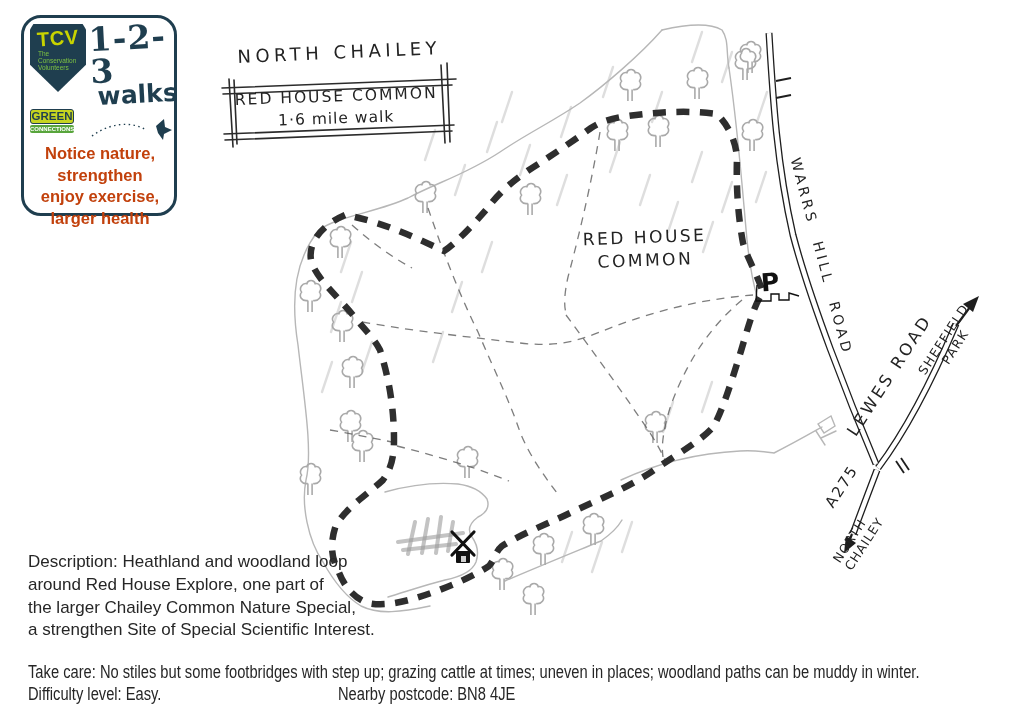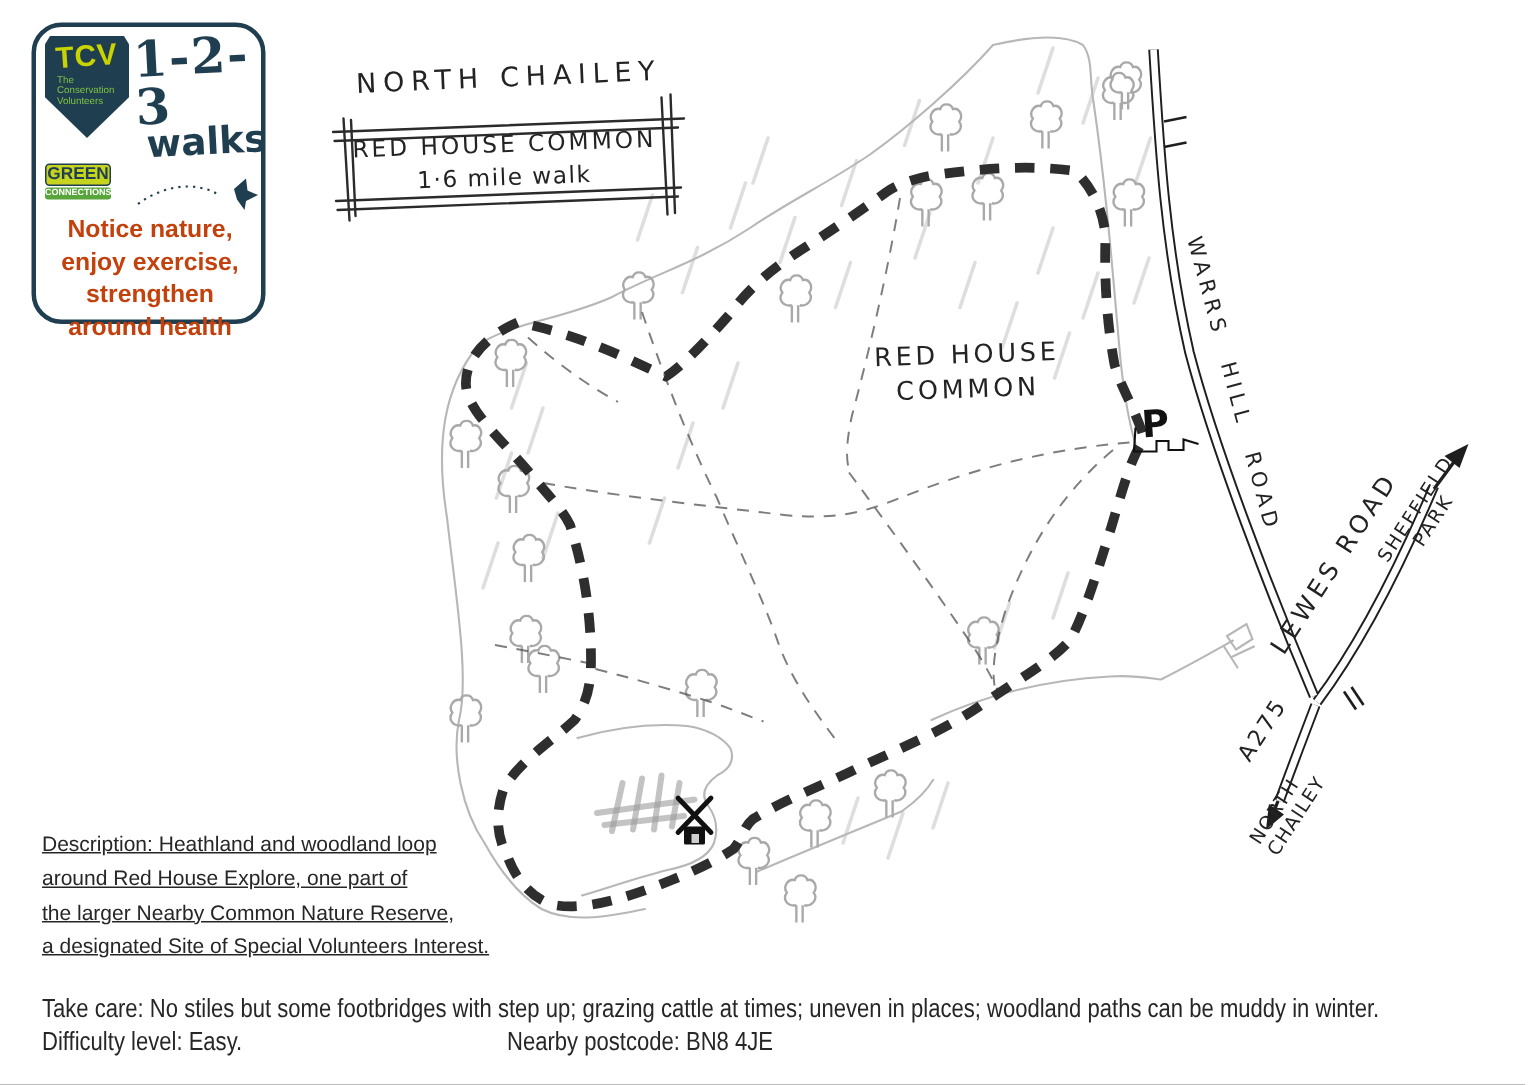--- a/index.html
+++ b/index.html
@@ -43,21 +43,21 @@
   .lbl-lewes{left:860px;top:420px;height:20px;font-size:16.5px;letter-spacing:3px;
              transform:rotate(-57deg);transform-origin:0 100%;}
   .lbl-sheffield{left:941px;top:356px;height:30px;font-size:12.5px;letter-spacing:1.5px;line-height:14px;
              transform:rotate(-57deg);transform-origin:0 100%;text-align:center;}
   .lbl-a275{left:838px;top:492px;height:20px;font-size:15px;letter-spacing:2px;
              transform:rotate(-57deg);transform-origin:0 100%;}
   .lbl-chailey{left:854px;top:545px;height:28px;font-size:12.5px;letter-spacing:1px;line-height:14px;
              transform:rotate(-57deg);transform-origin:0 100%;}
 
   
-  .footer-text{position:absolute;left:28px;top:551px;font-size:14px;line-height:22.8px;color:#262626;text-decoration:underline;}
+  .footer-text{position:absolute;left:28px;top:551px;font-size:17px;line-height:22.8px;color:#262626;}
   .condensed{position:absolute;left:28px;white-space:nowrap;font-size:17.5px;color:#262626;
              transform:scaleX(0.84);transform-origin:0 0;}
   .takecare{top:662px;}
   .difficulty{top:684px;}
   .postcode{position:absolute;left:338px;top:684px;white-space:nowrap;font-size:17.5px;color:#262626;
             transform:scaleX(0.84);transform-origin:0 0;}
 </style>
 </head>
 <body>
 
@@ -208,23 +208,23 @@
     <div class="green-badge">
       <div class="green-line">GREEN</div>
       <div class="connections-line">CONNECTIONS</div>
     </div>
     <svg class="flight" width="86" height="30">
       <path d="M2,22 C18,10 40,6 56,16" fill="none" stroke="#1f3e4f" stroke-width="1.4" stroke-dasharray="1.5 3.4"></path>
       <path d="M66,12 l8,-7 l1,8 l7,3 l-8,4 l-1,6 l-5,-7 z" fill="#1f3e4f"></path>
     </svg>
     <div class="tagline">
       <div>Notice nature,</div>
+      <div>strengthen</div>
       <div>enjoy exercise,</div>
-      <div>strengthen</div>
-      <div>around health</div>
+      <div>larger health</div>
     </div>
   </div>
 
   <div class="hand area-title">NORTH CHAILEY</div>
   <div class="hand walk-title">RED HOUSE COMMON</div>
   <div class="hand walk-distance">1·6 mile walk</div>
 
   <div class="hand common-label">
     <div>RED HOUSE</div>
     <div>COMMON</div>
@@ -238,20 +238,20 @@
   </div>
   <div class="hand lbl-a275">A275</div>
   <div class="hand lbl-chailey">
     <div>NORTH</div>
     <div>CHAILEY</div>
   </div>
 
   <div class="footer-text">
     <div>Description: Heathland and woodland loop</div>
     <div>around Red House Explore, one part of</div>
-    <div>the larger Nearby Common Nature Reserve,</div>
-    <div>a designated Site of Special Volunteers Interest.</div>
+    <div>the larger Chailey Common Nature Special,</div>
+    <div>a strengthen Site of Special Scientific Interest.</div>
   </div>
   <div class="condensed takecare">Take care: No stiles but some footbridges with step up; grazing cattle at times; uneven in places; woodland paths can be muddy in winter.</div>
   <div class="condensed difficulty">Difficulty level: Easy.</div>
   <div class="postcode">Nearby postcode: BN8 4JE</div>
 
 </div>
 
 </body></html>

